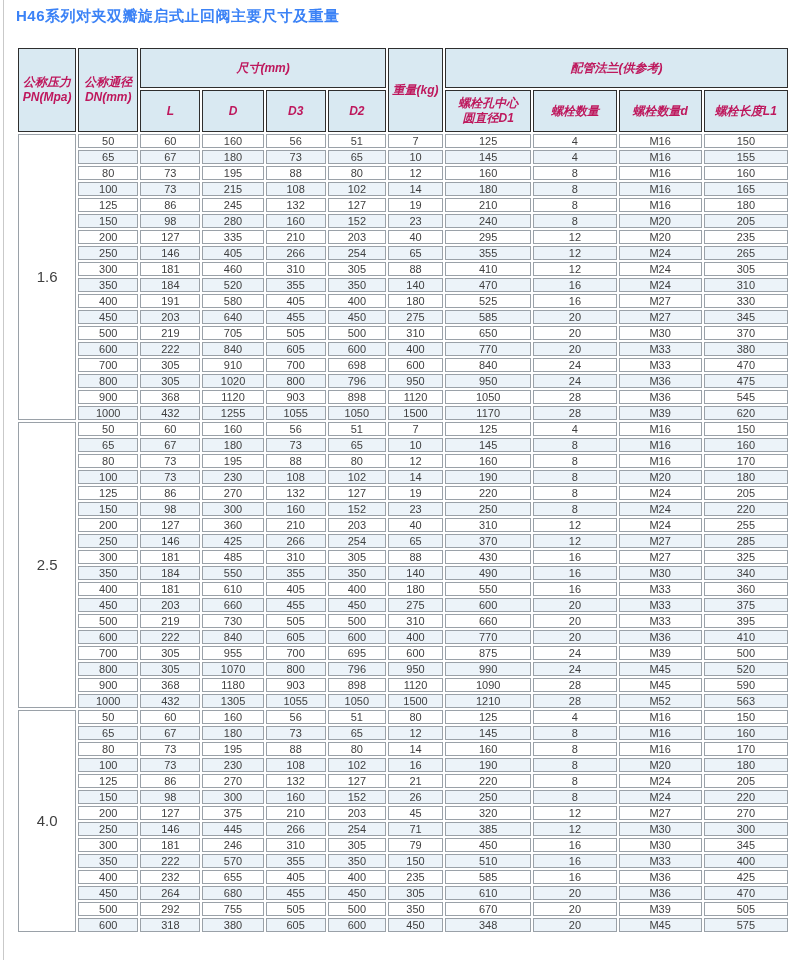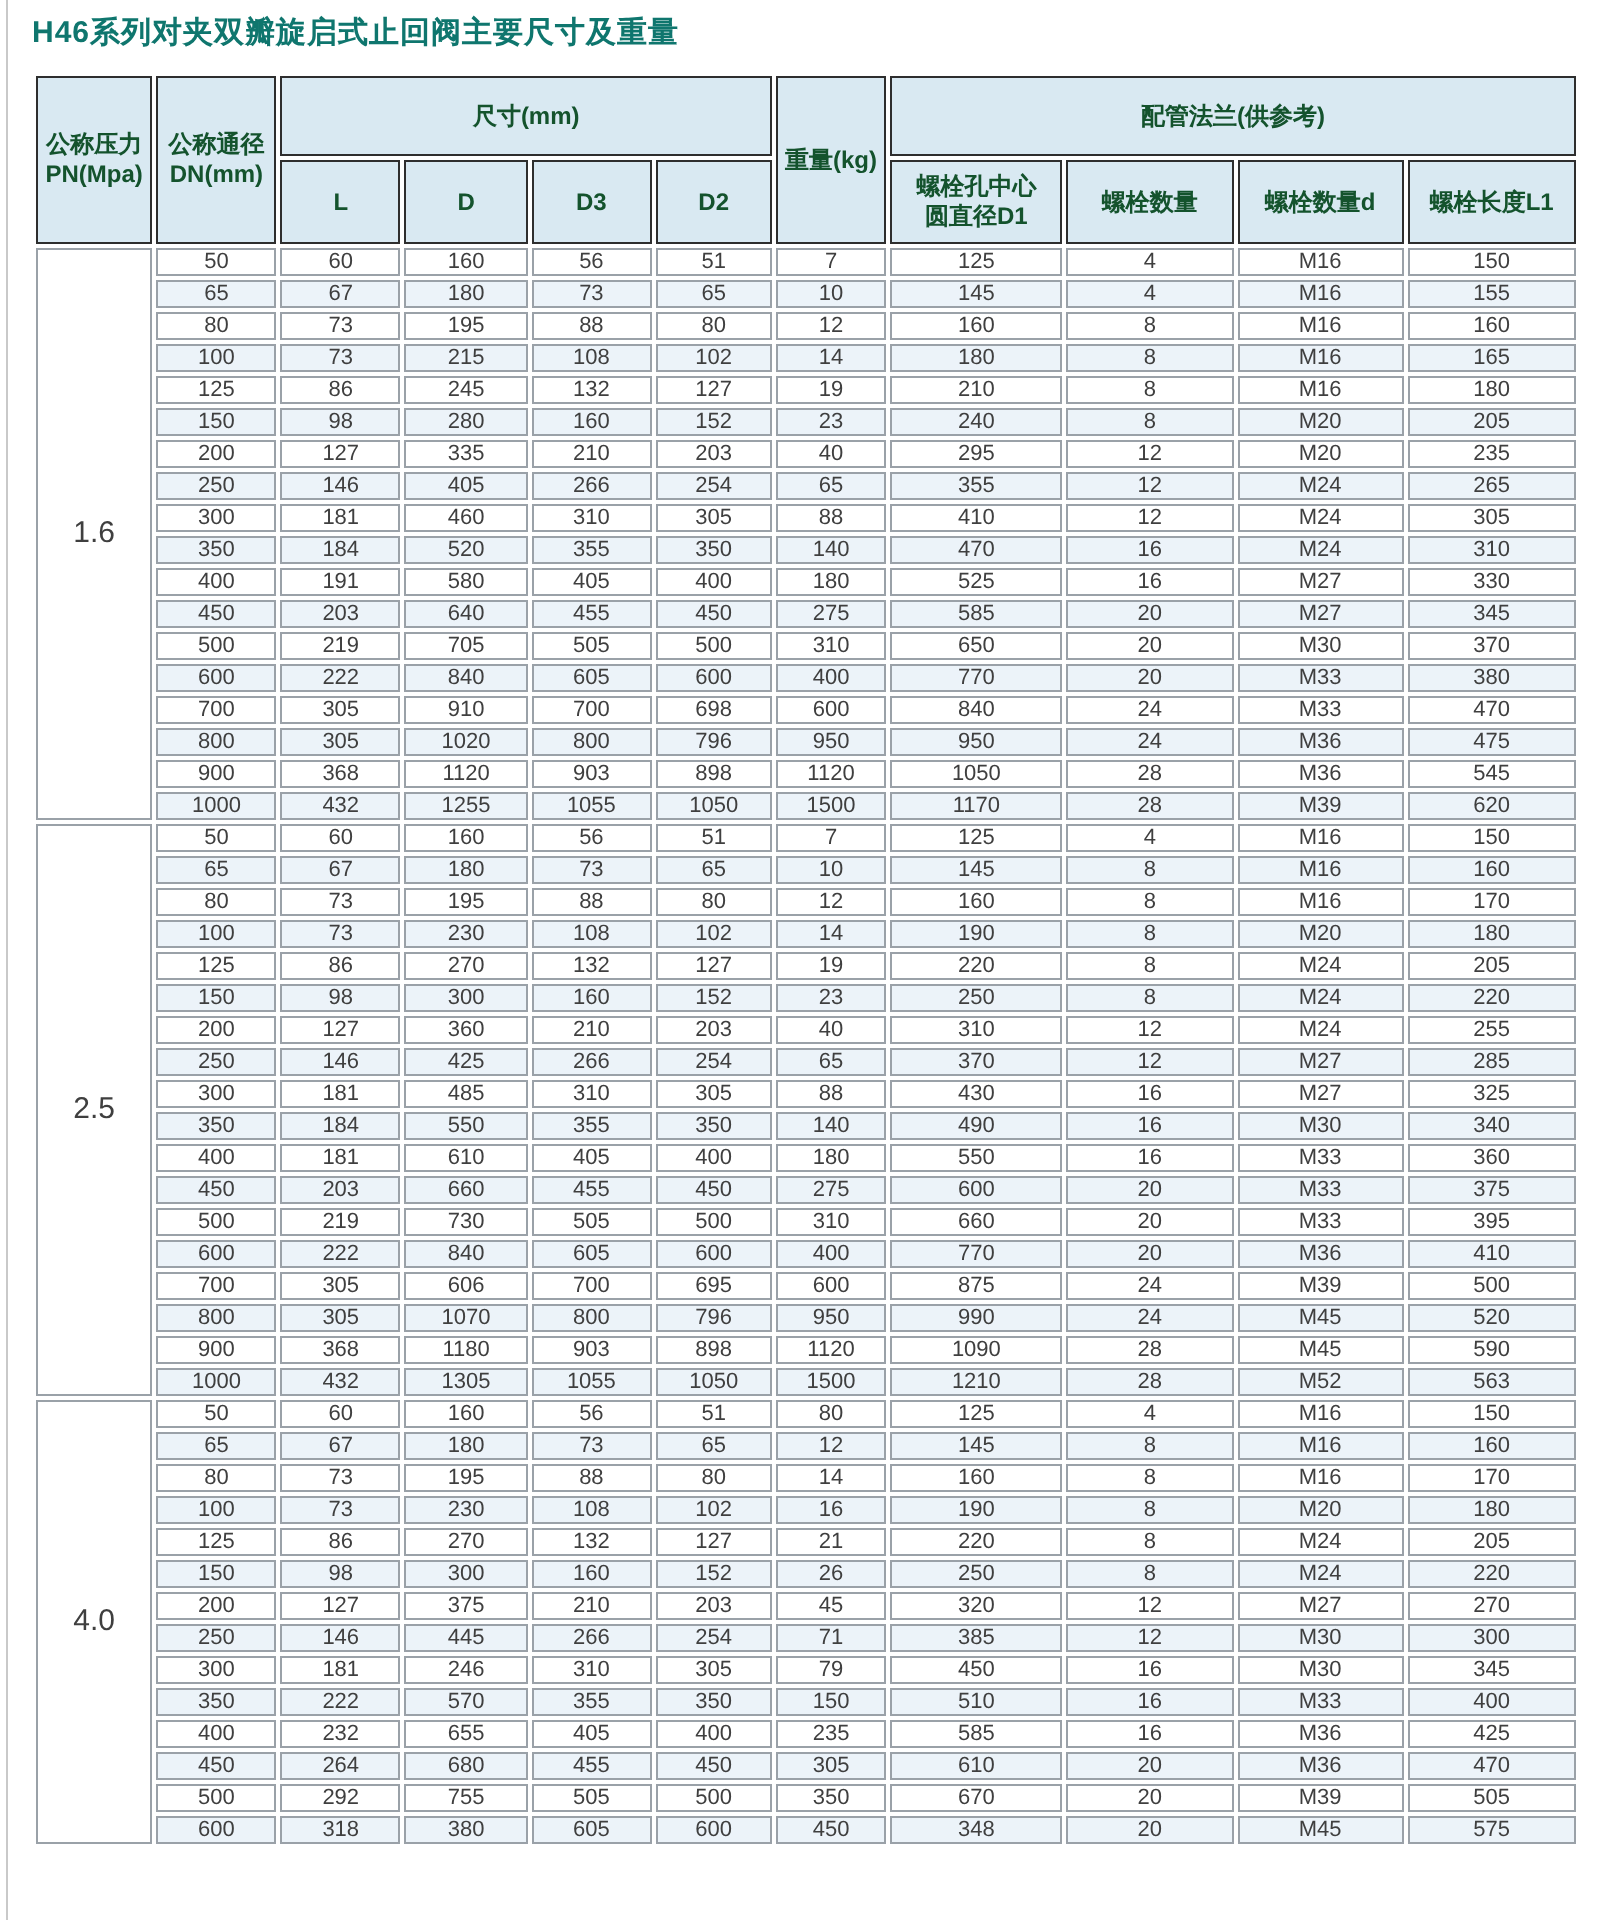--- a/index.html
+++ b/index.html
@@ -7,32 +7,32 @@
     width: 800px; height: 960px; position: relative; overflow: hidden;
     font-family: "Liberation Sans", "DejaVu Sans", sans-serif;
     -webkit-font-smoothing: antialiased;
   }
   .page-edge {
     position: absolute; left: 3px; top: 0; bottom: 0; width: 1px;
     background: #c9c9c9;
   }
   .page { padding: 5px 10px 0 16px; }
   .title {
-    font-size: 15px; font-weight: bold; color: #0f766e;
-    margin: 2px 0 10px 0; letter-spacing: 0.5px;
+    font-size: 15px; font-weight: bold; color: #3b82f6;
+    margin: 2px 0 20px 0; letter-spacing: 0.5px;
   }
   table.spec {
     border-collapse: separate; border-spacing: 2px;
     table-layout: fixed; width: 774px; background: transparent;
   }
   th {
     background: #d9e9f2; border: 1px solid #2e2e2e;
-    font-weight: bold; font-size: 12px; color: #14532d;
+    font-weight: bold; font-size: 12px; color: #be185d;
     text-align: center; vertical-align: middle;
-    padding: 0; line-height: 1.25;
+    padding: 0; line-height: 1.25; font-style: italic;
   }
   tr.hrow1 th { height: 38px; }
   tr.hrow2 th { height: 40px; }
   td {
     border: 1px solid #9aa1a8; font-size: 11px; color: #3f3f3f;
     text-align: center; vertical-align: middle;
     padding: 0; height: 12px; line-height: 12px;
     overflow: hidden; white-space: nowrap;
   }
   tr.odd td { background: #ffffff; }
@@ -472,21 +472,21 @@
           <td>600</td>
           <td>400</td>
           <td>770</td>
           <td>20</td>
           <td>M36</td>
           <td>410</td>
         </tr>
         <tr class="odd">
           <td>700</td>
           <td>305</td>
-          <td>606</td>
+          <td>955</td>
           <td>700</td>
           <td>695</td>
           <td>600</td>
           <td>875</td>
           <td>24</td>
           <td>M39</td>
           <td>500</td>
         </tr>
         <tr class="even">
           <td>800</td>

